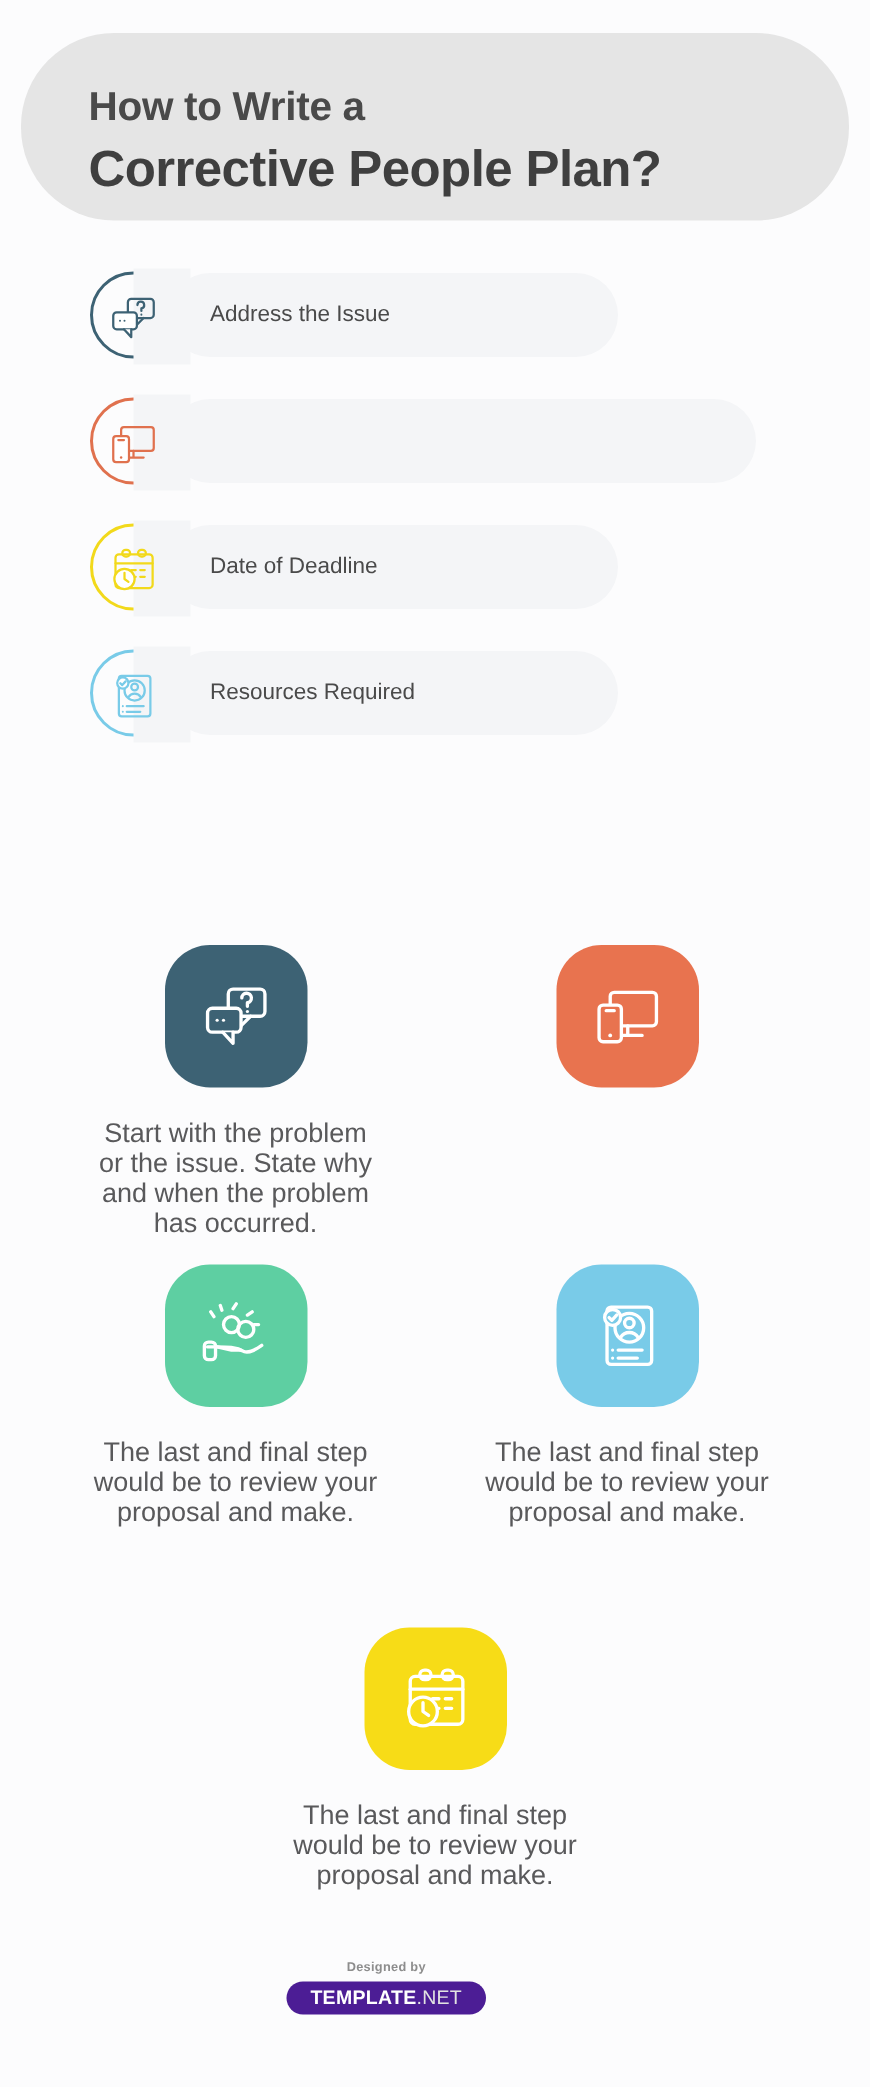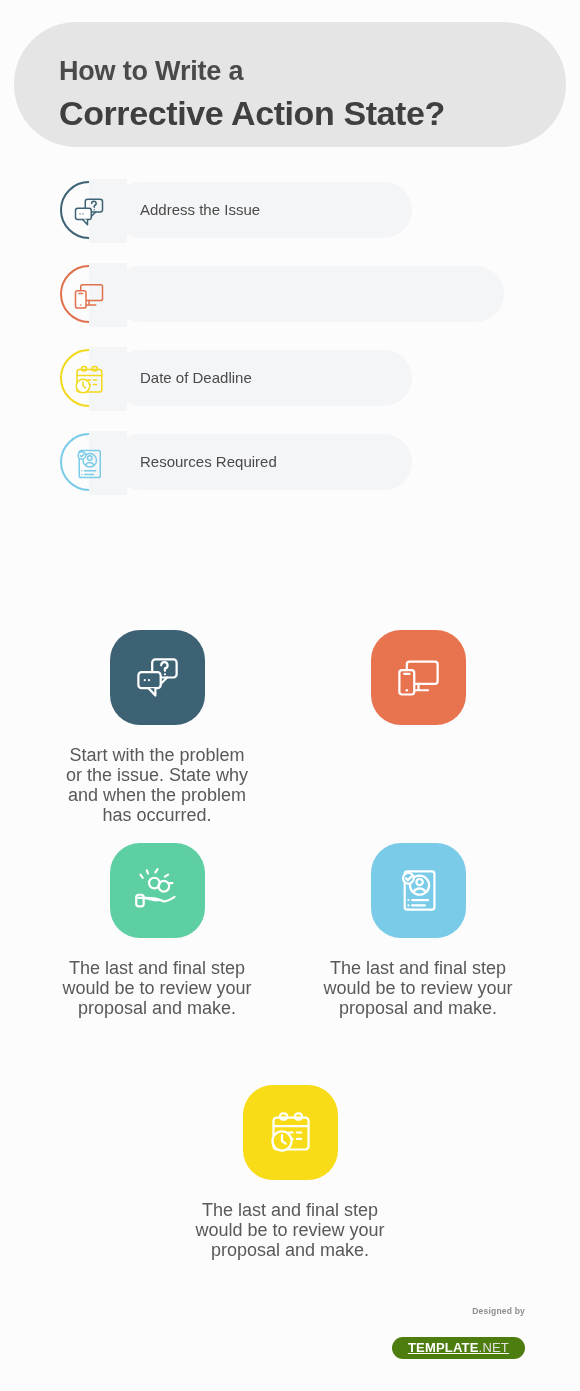--- a/index.html
+++ b/index.html
@@ -137,54 +137,53 @@
     margin-top: 20px;
     font-size: 18px;
     line-height: 20px;
     color: #59595b;
     padding: 0 18px;
   }
 
   
   .footer {
     position: absolute;
-    left: 12px;
+    left: 1px;
     top: 1306px;
     width: 513px;
-    text-align: right;
+    text-align: center;
   }
   .footer-designed {
     font-size: 8.5px;
     font-weight: bold;
     color: #8d8d8d;
     letter-spacing: 0.2px;
   }
   .footer-pill {
     display: inline-block;
-    margin-top: 21px;
-    background: #4d7c0f;
+    margin-top: 5px;
+    background: #4c1d95;
     border-radius: 11px;
     padding: 3px 16px 4px 16px;
     font-size: 13px;
     font-weight: bold;
     letter-spacing: 0.2px;
     color: #ffffff;
-    text-decoration: underline;
   }
   .footer-pill .net {
     color: #e2e2e2;
     font-weight: normal;
   }
 </style>
 </head>
 <body>
 
 <div class="header-card">
   <div class="header-line1">How to Write a</div>
-  <div class="header-line2">Corrective Action State?</div>
+  <div class="header-line2">Corrective People Plan?</div>
 </div>
 
 <div class="step-list">
 
   <div class="step-row">
     <div class="step-pill" style="width: 300px;"></div>
     <div class="step-label">Address the Issue</div>
     <div class="step-badge" style="border-color: rgb(61, 98, 116);">
       <div class="badge-mask"></div>
       <svg viewBox="0 0 48 48" fill="none" stroke="#3d6274" stroke-width="2" stroke-linecap="round" stroke-linejoin="round">

